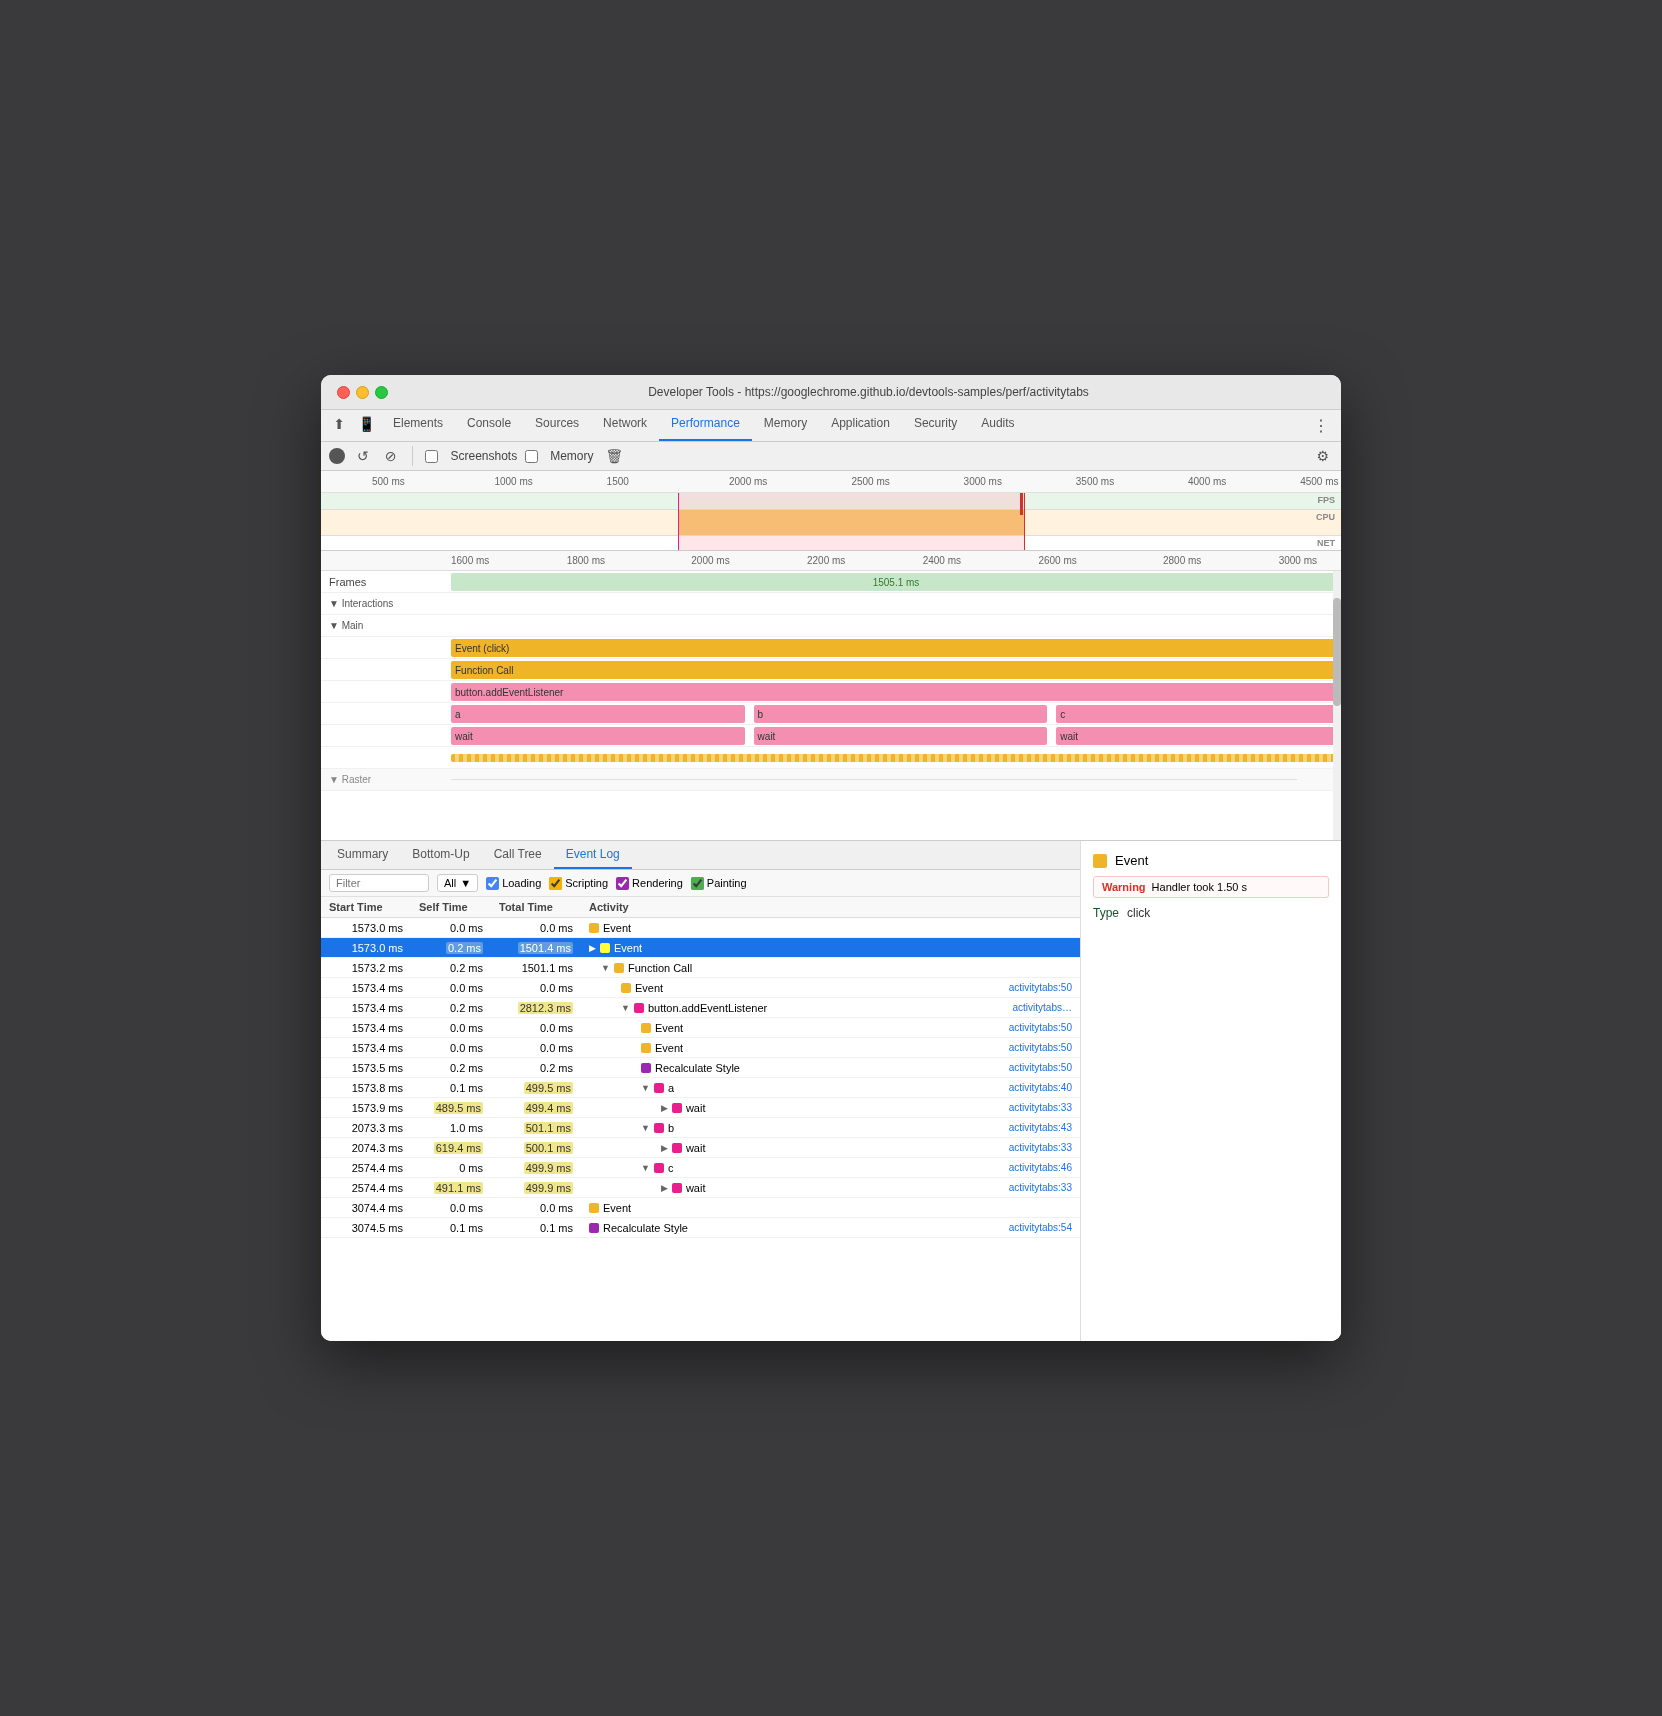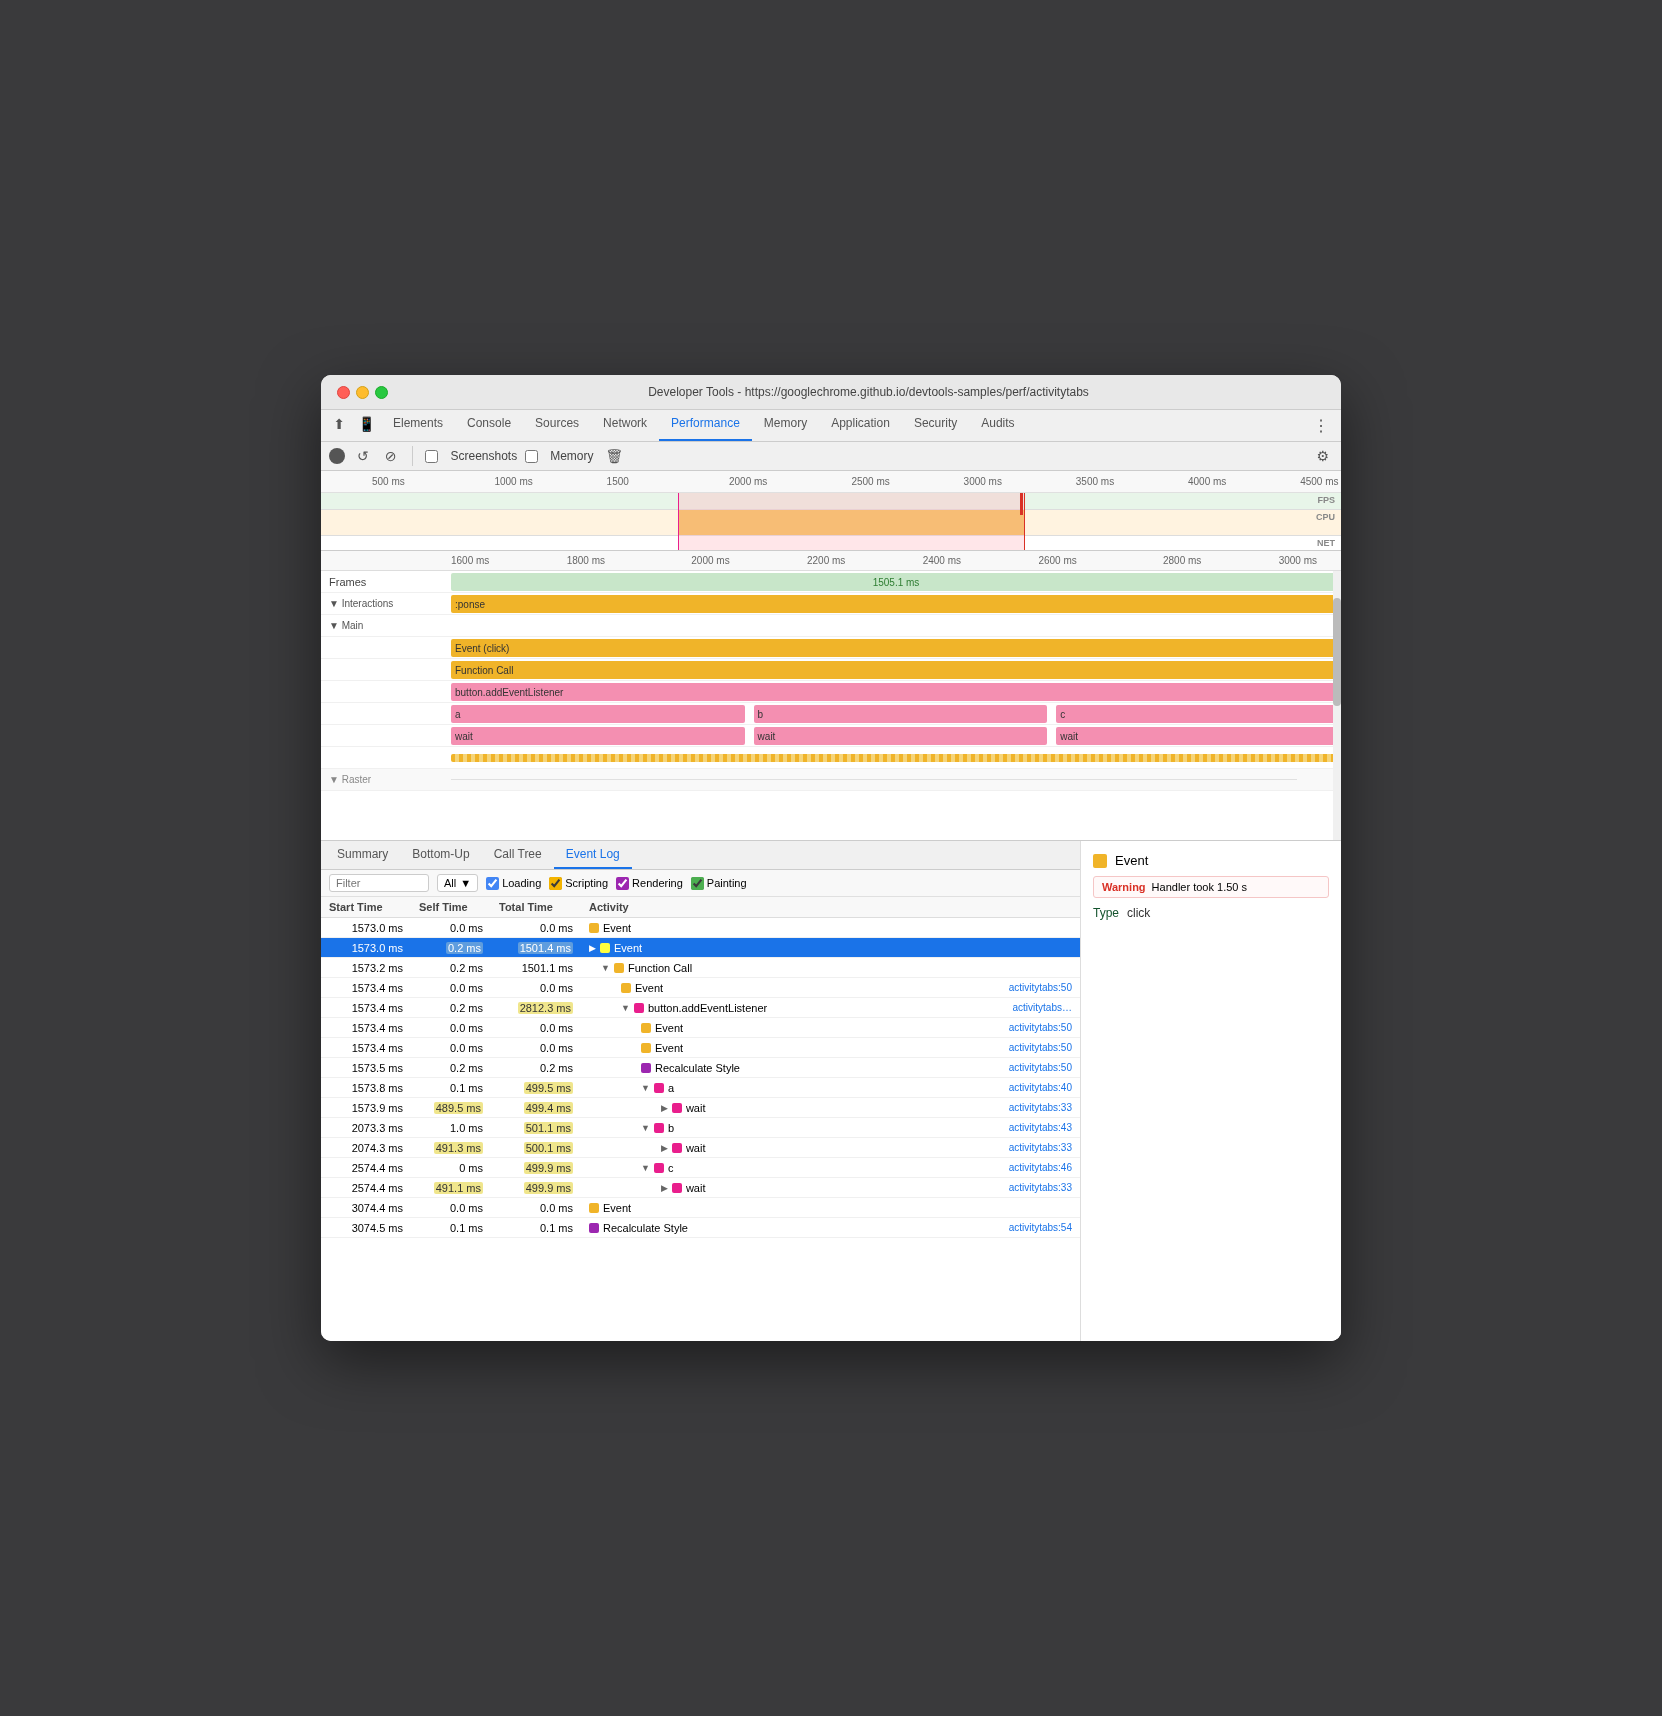--- a/index.html
+++ b/index.html
@@ -480,25 +480,20 @@
       <div class="track-label">Frames</div>
       <div class="track-bar-area">
         <div class="track-bar" style="left:0;right:0;background:#c8e6c9;display:flex;align-items:center;justify-content:center;font-size:10px;color:#2e7d32;">
           <span>1505.1 ms</span>
         </div>
       </div>
     </div>
 
     <div class="timeline-track" style="height:22px;">
       <div class="track-label" style="font-size:10px;color:#555;">▼ Interactions</div>
-      <div class="track-bar-area">
-        <div class="track-bar bar-gold" style="left:0;right:0;font-size:10px;">
-          <span>:ponse</span>
-        </div>
-      </div>
     </div>
 
 
     <div class="timeline-track" style="height:22px;">
       <div class="track-label" style="font-size:10px;color:#555;display:flex;align-items:center;gap:6px;">▼ Main</div>
       <div class="track-bar-area"></div>
     </div>
 
     <div class="timeline-track" style="height:22px;position:relative;">
       <div class="track-label" style="width:130px;flex-shrink:0;"></div>
@@ -757,21 +752,21 @@
             <span class="expand-arrow">▼</span>
             <span class="activity-icon icon-pink"></span>
             <span>b</span>
             <span class="link">activitytabs:43</span>
           </div>
         </div>
 
         <div class="table-row">
           <div class="cell-start">2074.3 ms</div>
           <div class="cell-self" style="text-align:right;">
-            <span class="highlighted-val" style="background:#f0e68c;">491.3 ms</span>
+            <span class="highlighted-val" style="background:#f0e68c;">619.4 ms</span>
           </div>
           <div class="cell-total" style="text-align:right;">
             <span class="highlighted-val" style="background:#f0e68c;">500.1 ms</span>
           </div>
           <div class="cell-activity" style="padding-left:80px;">
             <span class="expand-arrow">▶</span>
             <span class="activity-icon icon-pink"></span>
             <span>wait</span>
             <span class="link">activitytabs:33</span>
           </div>

